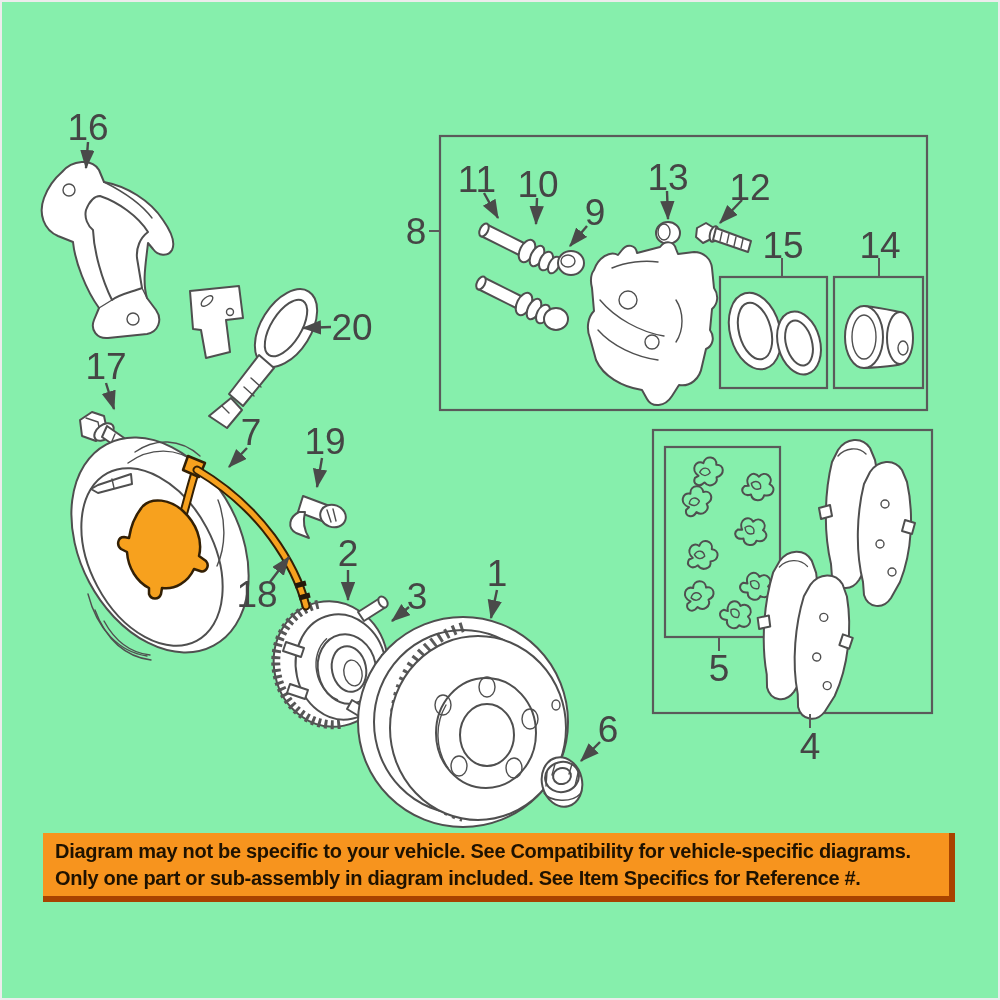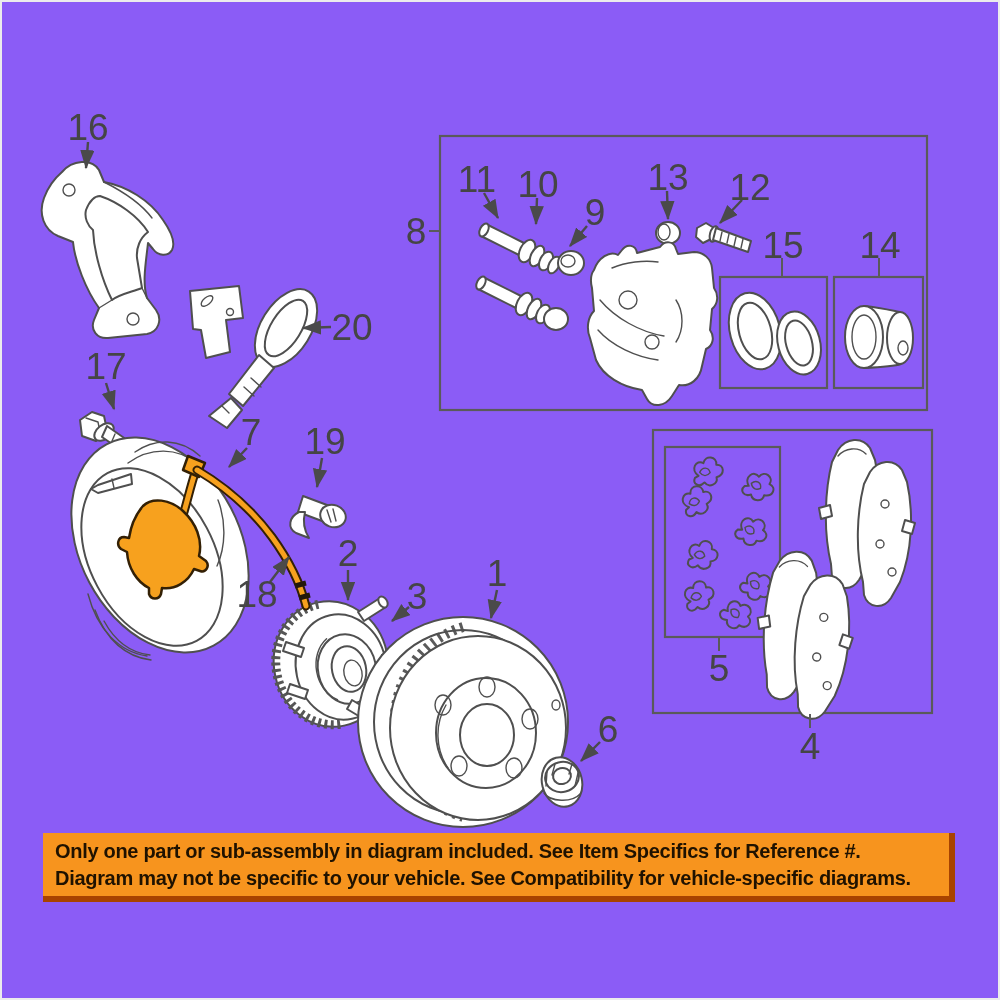--- a/index.html
+++ b/index.html
@@ -1,16 +1,16 @@
 <!DOCTYPE html>
 <html style="--highlight: #F7A11E; --banner-bg: #F7941E; --banner-border: #A84300; --line: #4F4F4F;"><head>
 <meta charset="utf-8">
 <style>
   html,body{margin:0;padding:0;background:#fff;}
-  .page{position:relative;width:1000px;height:1000px;background:#8b5cf6;overflow:hidden;
+  .page{position:relative;width:1000px;height:1000px;background:#86efac;overflow:hidden;
         font-family:"Liberation Sans", sans-serif;}
   .frame{position:absolute;inset:0;border:2px solid #ececec;pointer-events:none;}
   svg{position:absolute;left:0;top:0;}
   
   .ln{fill:none;stroke:var(--line,#4F4F4F);stroke-width:2;stroke-linejoin:round;stroke-linecap:round;}
   .wh{fill:#fff;stroke:var(--line,#4F4F4F);stroke-width:2;stroke-linejoin:round;stroke-linecap:round;}
   .thin{fill:none;stroke:var(--line,#4F4F4F);stroke-width:1.4;stroke-linejoin:round;stroke-linecap:round;}
   .box{fill:none;stroke:#5a5a5a;stroke-width:2.2;}
   .num{font-family:"Liberation Sans",sans-serif;font-size:37px;fill:#454545;text-anchor:middle;}
   .ar{fill:none;stroke:#4a4a4a;stroke-width:2.4;}
@@ -287,16 +287,16 @@
       <text class="num" x="668" y="190">13</text>
       <text class="num" x="750" y="200">12</text>
       <text class="num" x="783" y="258">15</text>
       <text class="num" x="880" y="258">14</text>
       <text class="num" x="719" y="681">5</text>
       <text class="num" x="810" y="759">4</text>
     </g>
   </svg>
 
   <div class="banner">
+    <div class="bline">Diagram may not be specific to your vehicle. See Compatibility for vehicle-specific diagrams.</div>
     <div class="bline">Only one part or sub-assembly in diagram included. See Item Specifics for Reference #.</div>
-    <div class="bline">Diagram may not be specific to your vehicle. See Compatibility for vehicle-specific diagrams.</div>
   </div>
 </div>
 
 </body></html>

